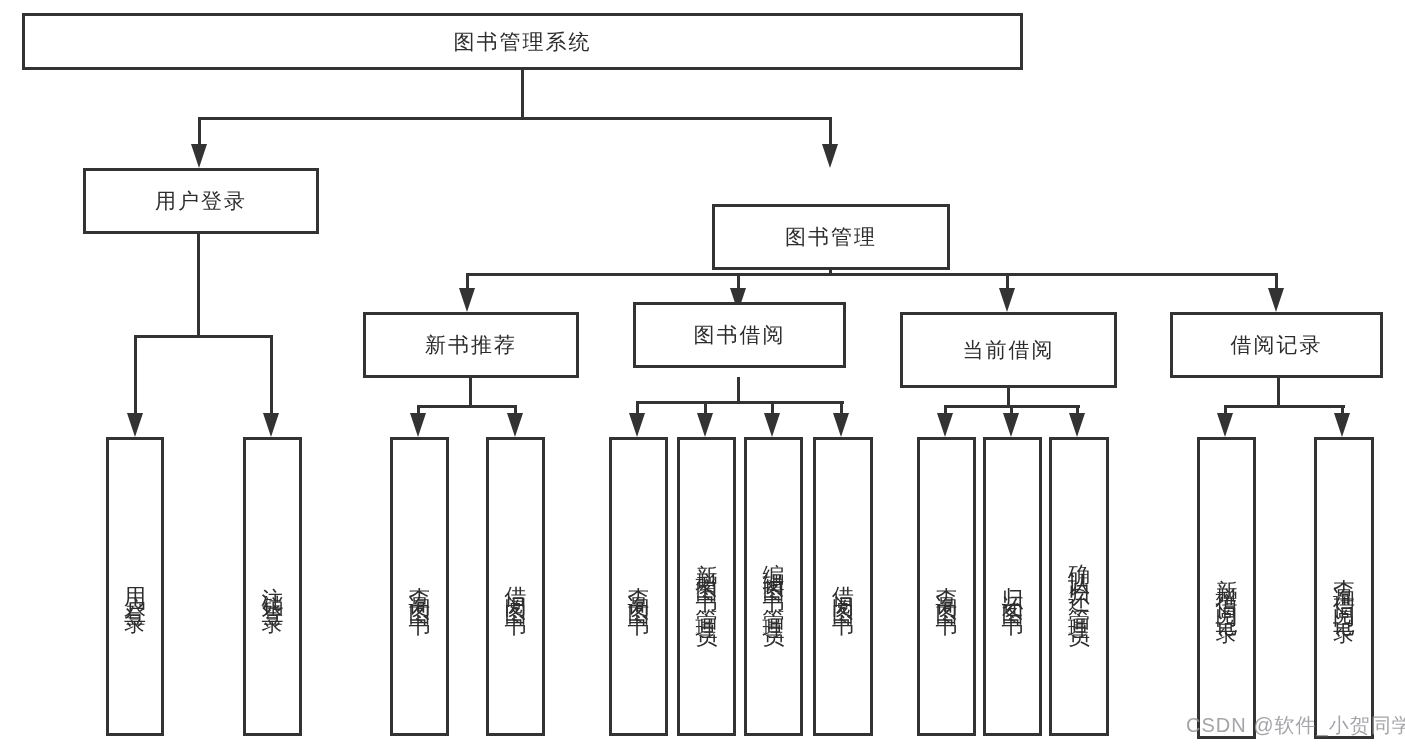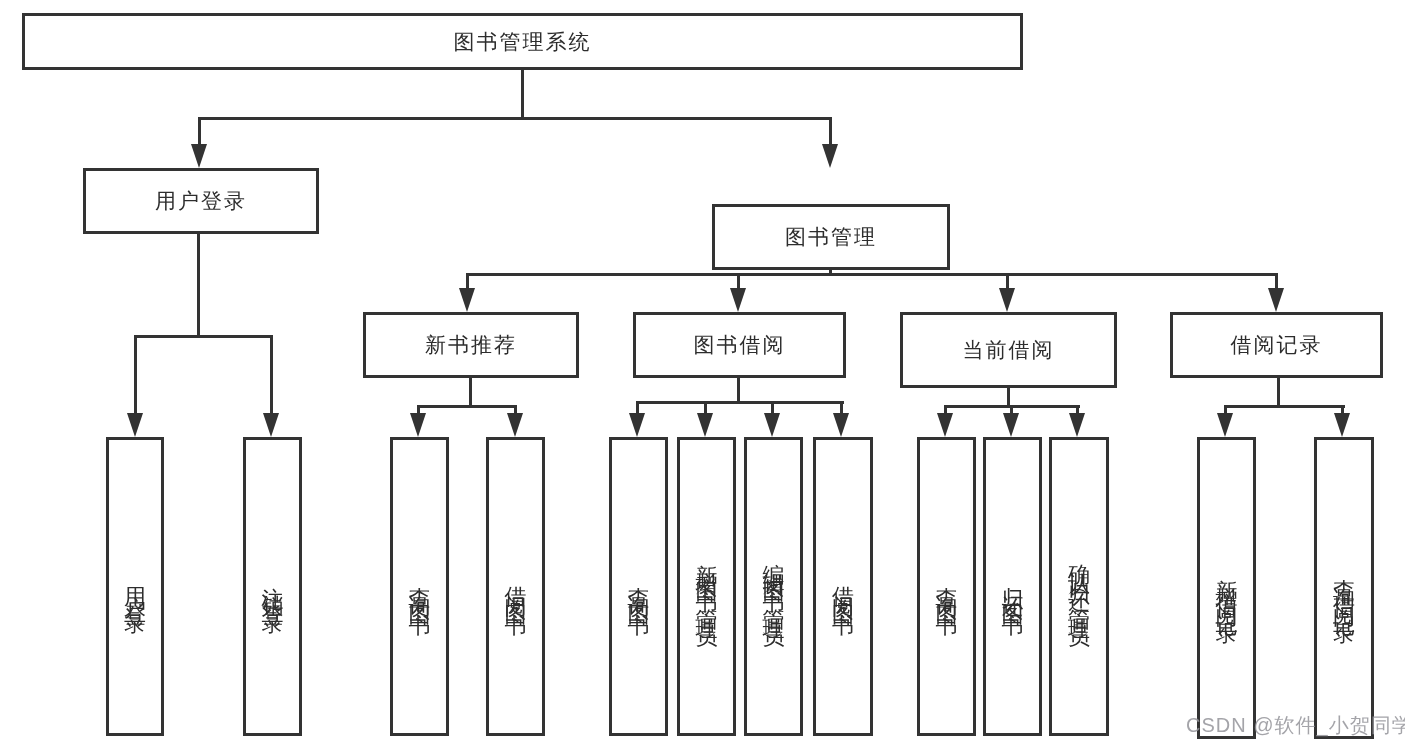--- a/index.html
+++ b/index.html
@@ -95,21 +95,21 @@
   <div class="vline" style="left:737px; top:273px; height:20px;"></div>
   <div class="arr" style="left:730px; top:288px;"></div>
   <div class="vline" style="left:1006px; top:273px; height:20px;"></div>
   <div class="arr" style="left:999px; top:288px;"></div>
   <div class="vline" style="left:1275px; top:273px; height:20px;"></div>
   <div class="arr" style="left:1268px; top:288px;"></div>
 
   <div class="box" style="left:363px; top:312px; width:216px; height:66px;">
     <span>新书推荐</span>
   </div>
-  <div class="box" style="left:633px; top:312px; width:213px; height:66px;">
+  <div class="box" style="left:633px; top:302px; width:213px; height:66px;">
     <span>图书借阅</span>
   </div>
   <div class="box" style="left:900px; top:312px; width:217px; height:76px;">
     <span>当前借阅</span>
   </div>
   <div class="box" style="left:1170px; top:312px; width:213px; height:66px;">
     <span>借阅记录</span>
   </div>
 
   <div class="vline" style="left:469px; top:377px; height:28px;"></div>

